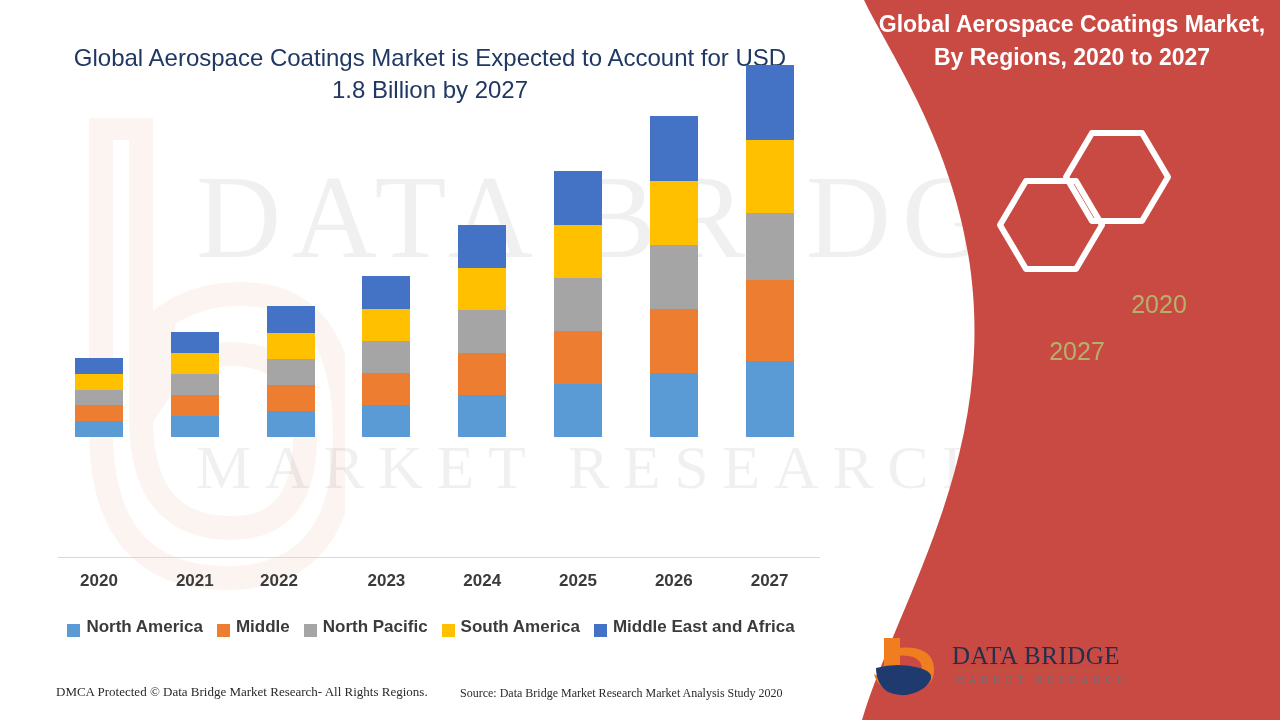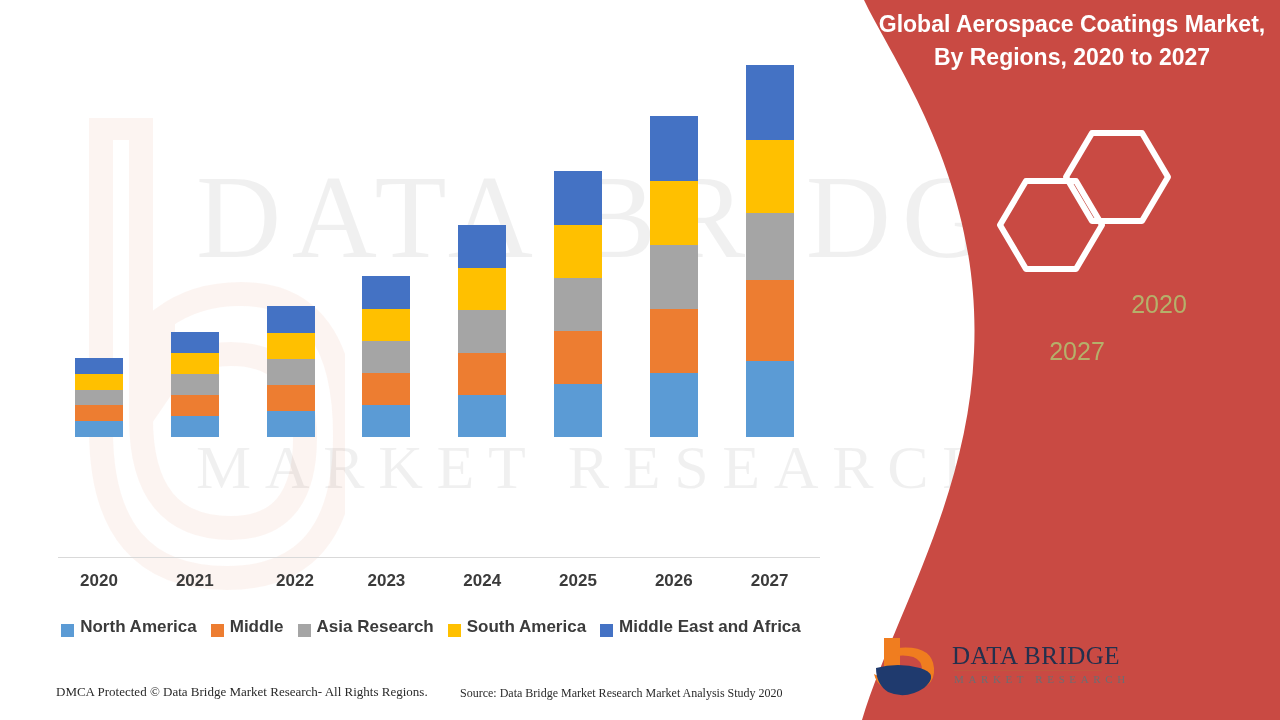--- a/index.html
+++ b/index.html
@@ -239,20 +239,21 @@
 <div id="page">
 
   <div class="wm-layer">
     <svg class="wm-logo" viewBox="0 0 290 520">
       <path d="M46 10 L86 10 L86 300 Q86 410 176 410 Q250 410 250 320 Q250 236 176 236 Q130 236 108 268 L108 200 Q140 176 186 176 Q290 176 290 318 Q290 460 172 460 Q46 460 46 312 Z" fill="none" stroke="#f6ded4" stroke-width="24"></path>
     </svg>
     <div class="wm-text wm-databridge">DATA BRIDGE</div>
     <div class="wm-text wm-marketresearch">MARKET RESEARCH</div>
   </div>
 
+  <div class="chart-title">Global Aerospace Coatings Market is Expected to Account for USD 1.8 Billion by 2027</div>
 
   <div class="chart-area">
     <div class="axis-line"></div>
     <div id="bars">
         <div class="bar-stack" style="left: 75px;">
           <div class="seg" title="Middle East and Africa 2020" style="height: 16px; background: rgb(68, 114, 196);"></div>
           <div class="seg" title="South America 2020" style="height: 16px; background: rgb(255, 192, 0);"></div>
           <div class="seg" title="Asia Pacific 2020" style="height: 15px; background: rgb(165, 165, 165);"></div>
           <div class="seg" title="Europe 2020" style="height: 16px; background: rgb(237, 125, 49);"></div>
           <div class="seg" title="North America 2020" style="height: 16px; background: rgb(91, 155, 213);"></div>
@@ -303,41 +304,41 @@
           <div class="seg" title="Middle East and Africa 2027" style="height: 75px; background: rgb(68, 114, 196);"></div>
           <div class="seg" title="South America 2027" style="height: 73px; background: rgb(255, 192, 0);"></div>
           <div class="seg" title="Asia Pacific 2027" style="height: 67px; background: rgb(165, 165, 165);"></div>
           <div class="seg" title="Europe 2027" style="height: 81px; background: rgb(237, 125, 49);"></div>
           <div class="seg" title="North America 2027" style="height: 76px; background: rgb(91, 155, 213);"></div>
         </div>
       </div>
     <div id="xlabels">
         <div class="x-label" style="left: 54px;">2020</div>
         <div class="x-label" style="left: 149.8px;">2021</div>
-        <div class="x-label" style="left: 250px;">2022</div>
+        <div class="x-label" style="left: 234px;">2022</div>
         <div class="x-label" style="left: 341.4px;">2023</div>
         <div class="x-label" style="left: 437.2px;">2024</div>
         <div class="x-label" style="left: 533px;">2025</div>
         <div class="x-label" style="left: 628.8px;">2026</div>
         <div class="x-label" style="left: 724.6px;">2027</div>
       </div>
   </div>
 
   <div class="legend" id="legend">
       <div class="legend-item">
         <span class="legend-swatch" style="background: rgb(91, 155, 213);"></span>
         <span class="legend-label">North America</span>
       </div>
       <div class="legend-item">
         <span class="legend-swatch" style="background: rgb(237, 125, 49);"></span>
         <span class="legend-label">Middle</span>
       </div>
       <div class="legend-item">
         <span class="legend-swatch" style="background: rgb(165, 165, 165);"></span>
-        <span class="legend-label">Asia Research</span>
+        <span class="legend-label">North Pacific</span>
       </div>
       <div class="legend-item">
         <span class="legend-swatch" style="background: rgb(255, 192, 0);"></span>
         <span class="legend-label">South America</span>
       </div>
       <div class="legend-item">
         <span class="legend-swatch" style="background: rgb(68, 114, 196);"></span>
         <span class="legend-label">Middle East and Africa</span>
       </div>
     </div>

